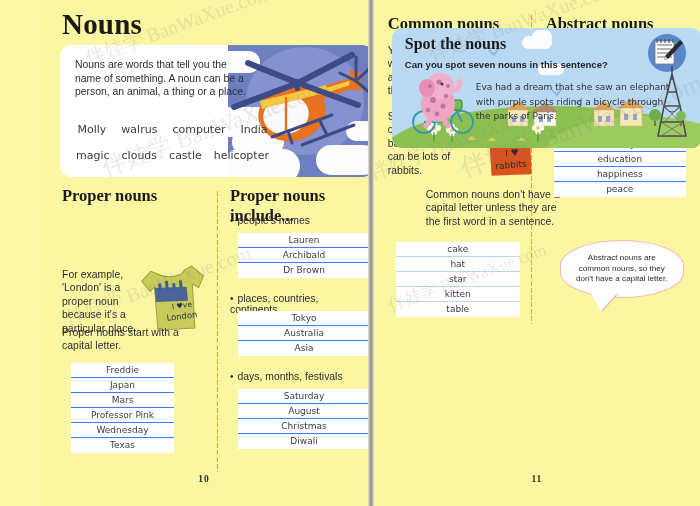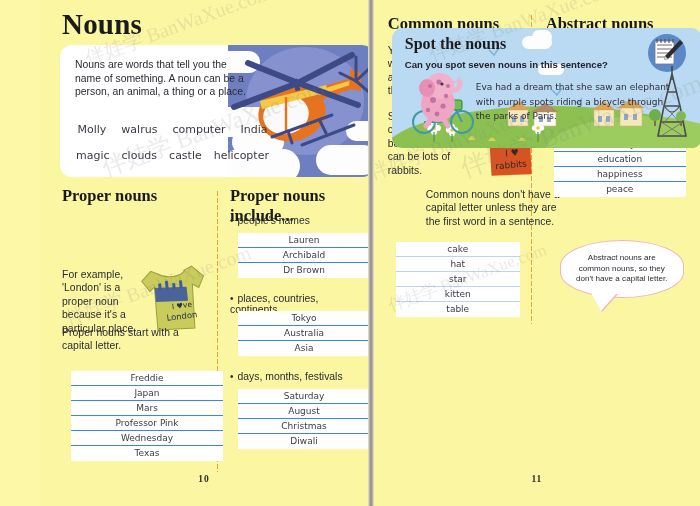--- a/index.html
+++ b/index.html
@@ -316,21 +316,21 @@
           <rect x="34" y="21" width="3" height="6" fill="#3f5b9e"></rect>
           <rect x="41" y="19" width="3" height="8" fill="#3f5b9e"></rect>
         </g>
       </svg>
       <div class="ts-label" style="left:20px; top:40px; width:44px; font-size:7.4px; color:#27324f; transform:rotate(-7deg);">I ♥ve</div>
       <div class="ts-label" style="left:17px; top:50px; width:50px; font-size:8.4px; color:#27324f; transform:rotate(-7deg);">London</div>
     </div>
 
     <p class="body" style="left:22px; top:326px; width:135px;">Proper nouns start with a capital letter.</p>
 
-    <div class="wordlist" style="left:31px; top:371px; width:152px;">
+    <div class="wordlist" style="left:31px; top:363px; width:103px;">
       <div class="wrow">Freddie</div>
       <div class="wrow">Japan</div>
       <div class="wrow">Mars</div>
       <div class="wrow">Professor Pink</div>
       <div class="wrow">Wednesday</div>
       <div class="wrow">Texas</div>
     </div>
 
     <h2 class="sec" style="left:190px; top:186px;">Proper nouns include...</h2>
 

